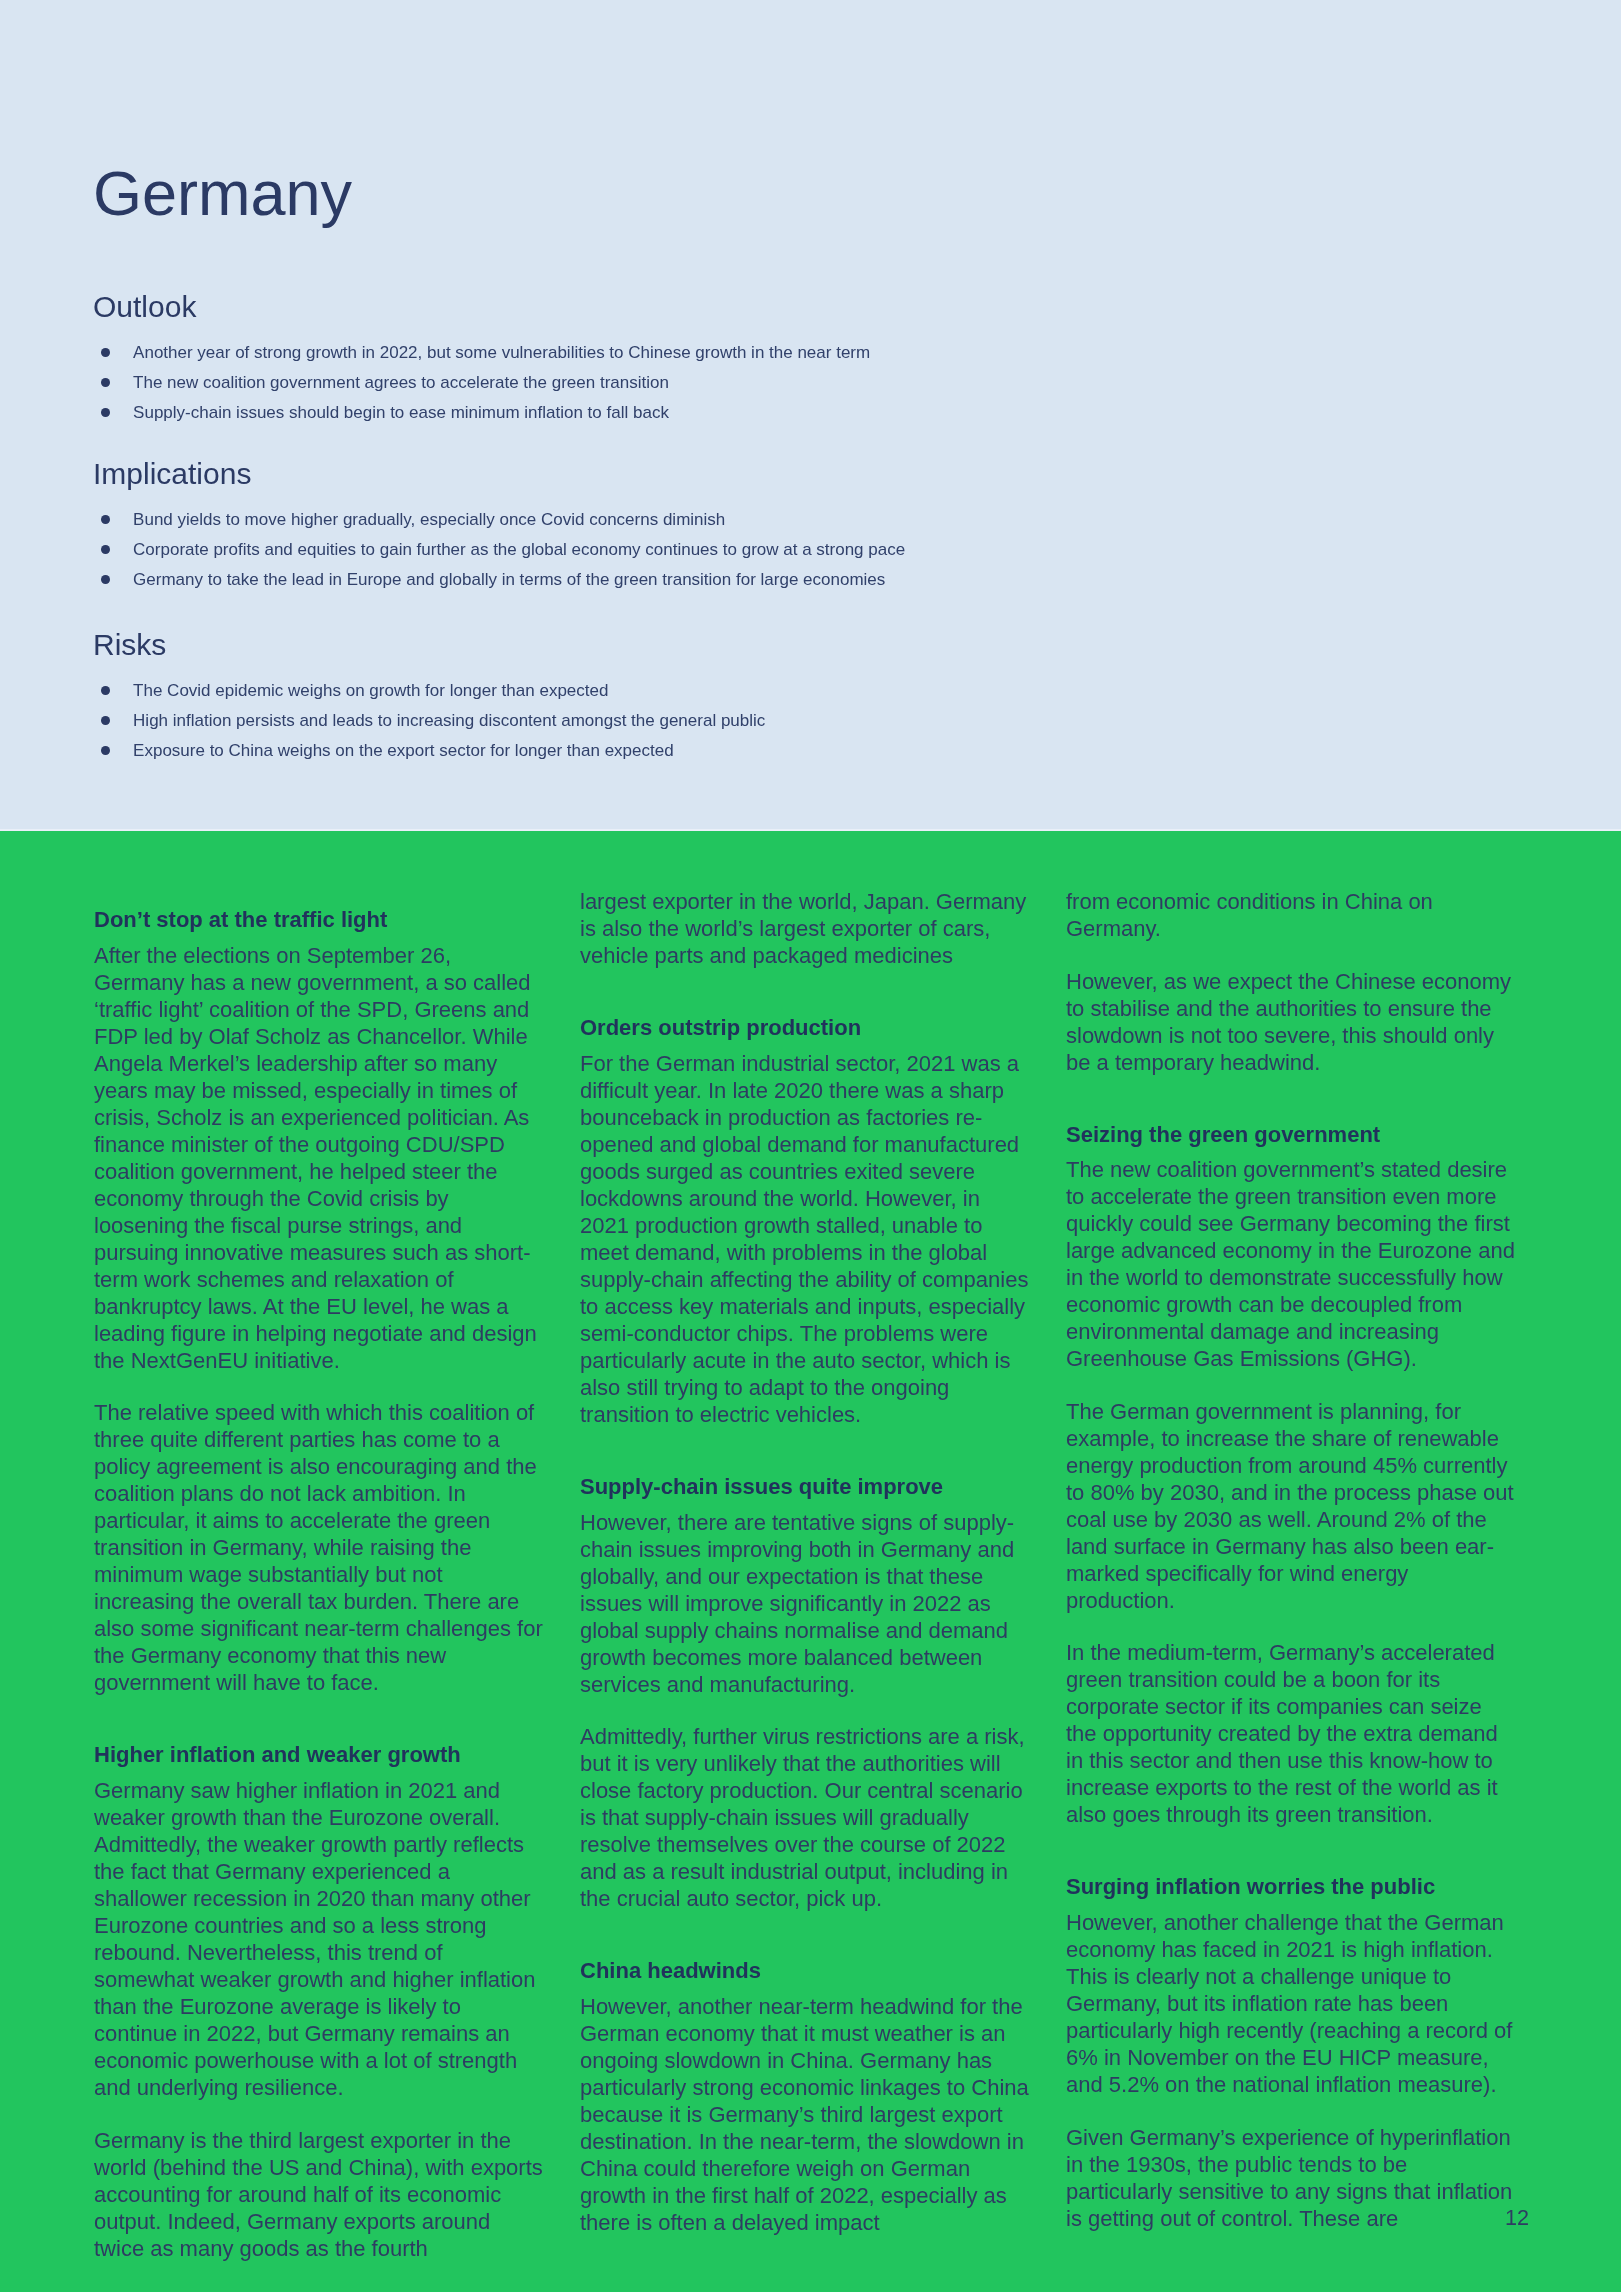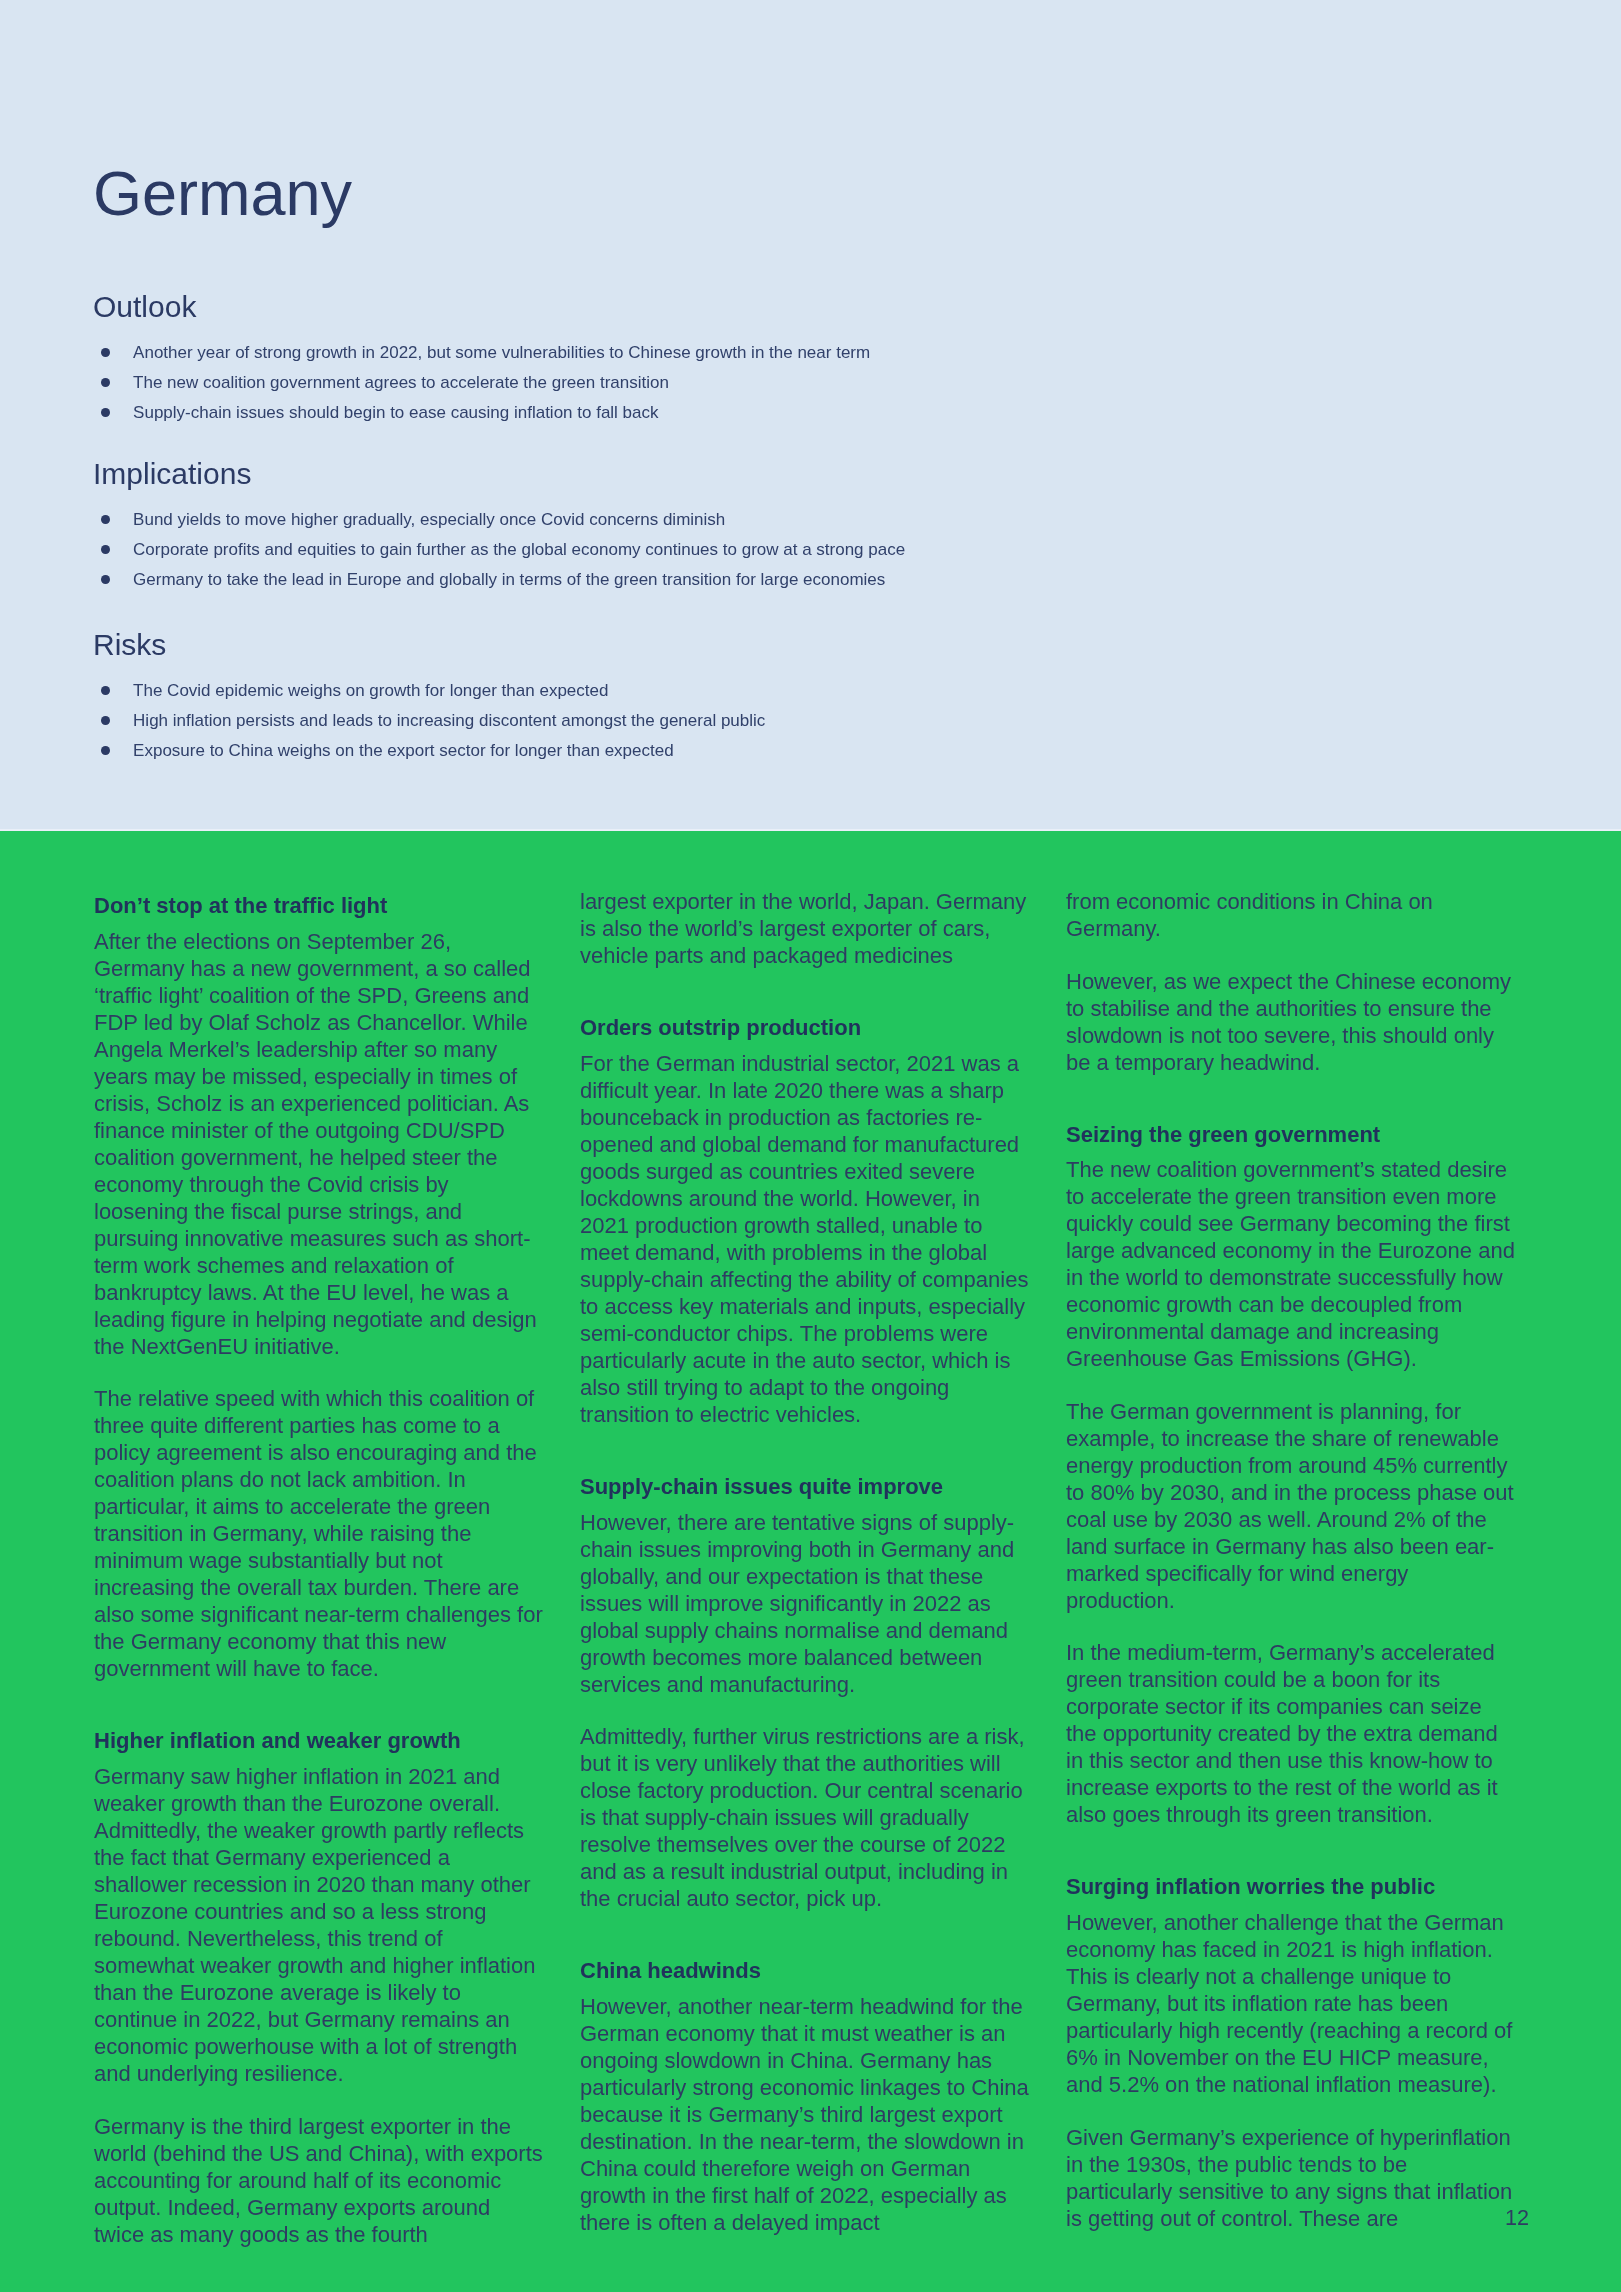--- a/index.html
+++ b/index.html
@@ -79,21 +79,21 @@
   .col-1{left:94px;}
   .col-2{left:580px;}
   .col-3{left:1066px;}
   .col h3{
     margin:45px 0 8.8px 0;
     font-size:22px;
     line-height:27px;
     font-weight:700;
     color:#21325c;
   }
-  .col h3:first-child{margin-top:4px;}
+  .col h3:first-child{margin-top:18px;}
   .col p{
     margin:0 0 25.5px 0;
   }
   .page-number{
     position:absolute;
     left:1470px;
     top:2205px;
     width:59px;
     text-align:right;
     font-size:21.6px;
@@ -115,21 +115,21 @@
       <div class="band-bullet">
         <span class="dot"></span>
         <span>Another year of strong growth in 2022, but some vulnerabilities to Chinese growth in the near term</span>
       </div>
       <div class="band-bullet">
         <span class="dot"></span>
         <span>The new coalition government agrees to accelerate the green transition</span>
       </div>
       <div class="band-bullet">
         <span class="dot"></span>
-        <span>Supply-chain issues should begin to ease causing inflation to fall back</span>
+        <span>Supply-chain issues should begin to ease minimum inflation to fall back</span>
       </div>
     </div>
   </div>
 
   <div class="band-section sec-implications">
     <h2>Implications</h2>
     <div class="band-bullets">
       <div class="band-bullet">
         <span class="dot"></span>
         <span>Bund yields to move higher gradually, especially once Covid concerns diminish</span>

